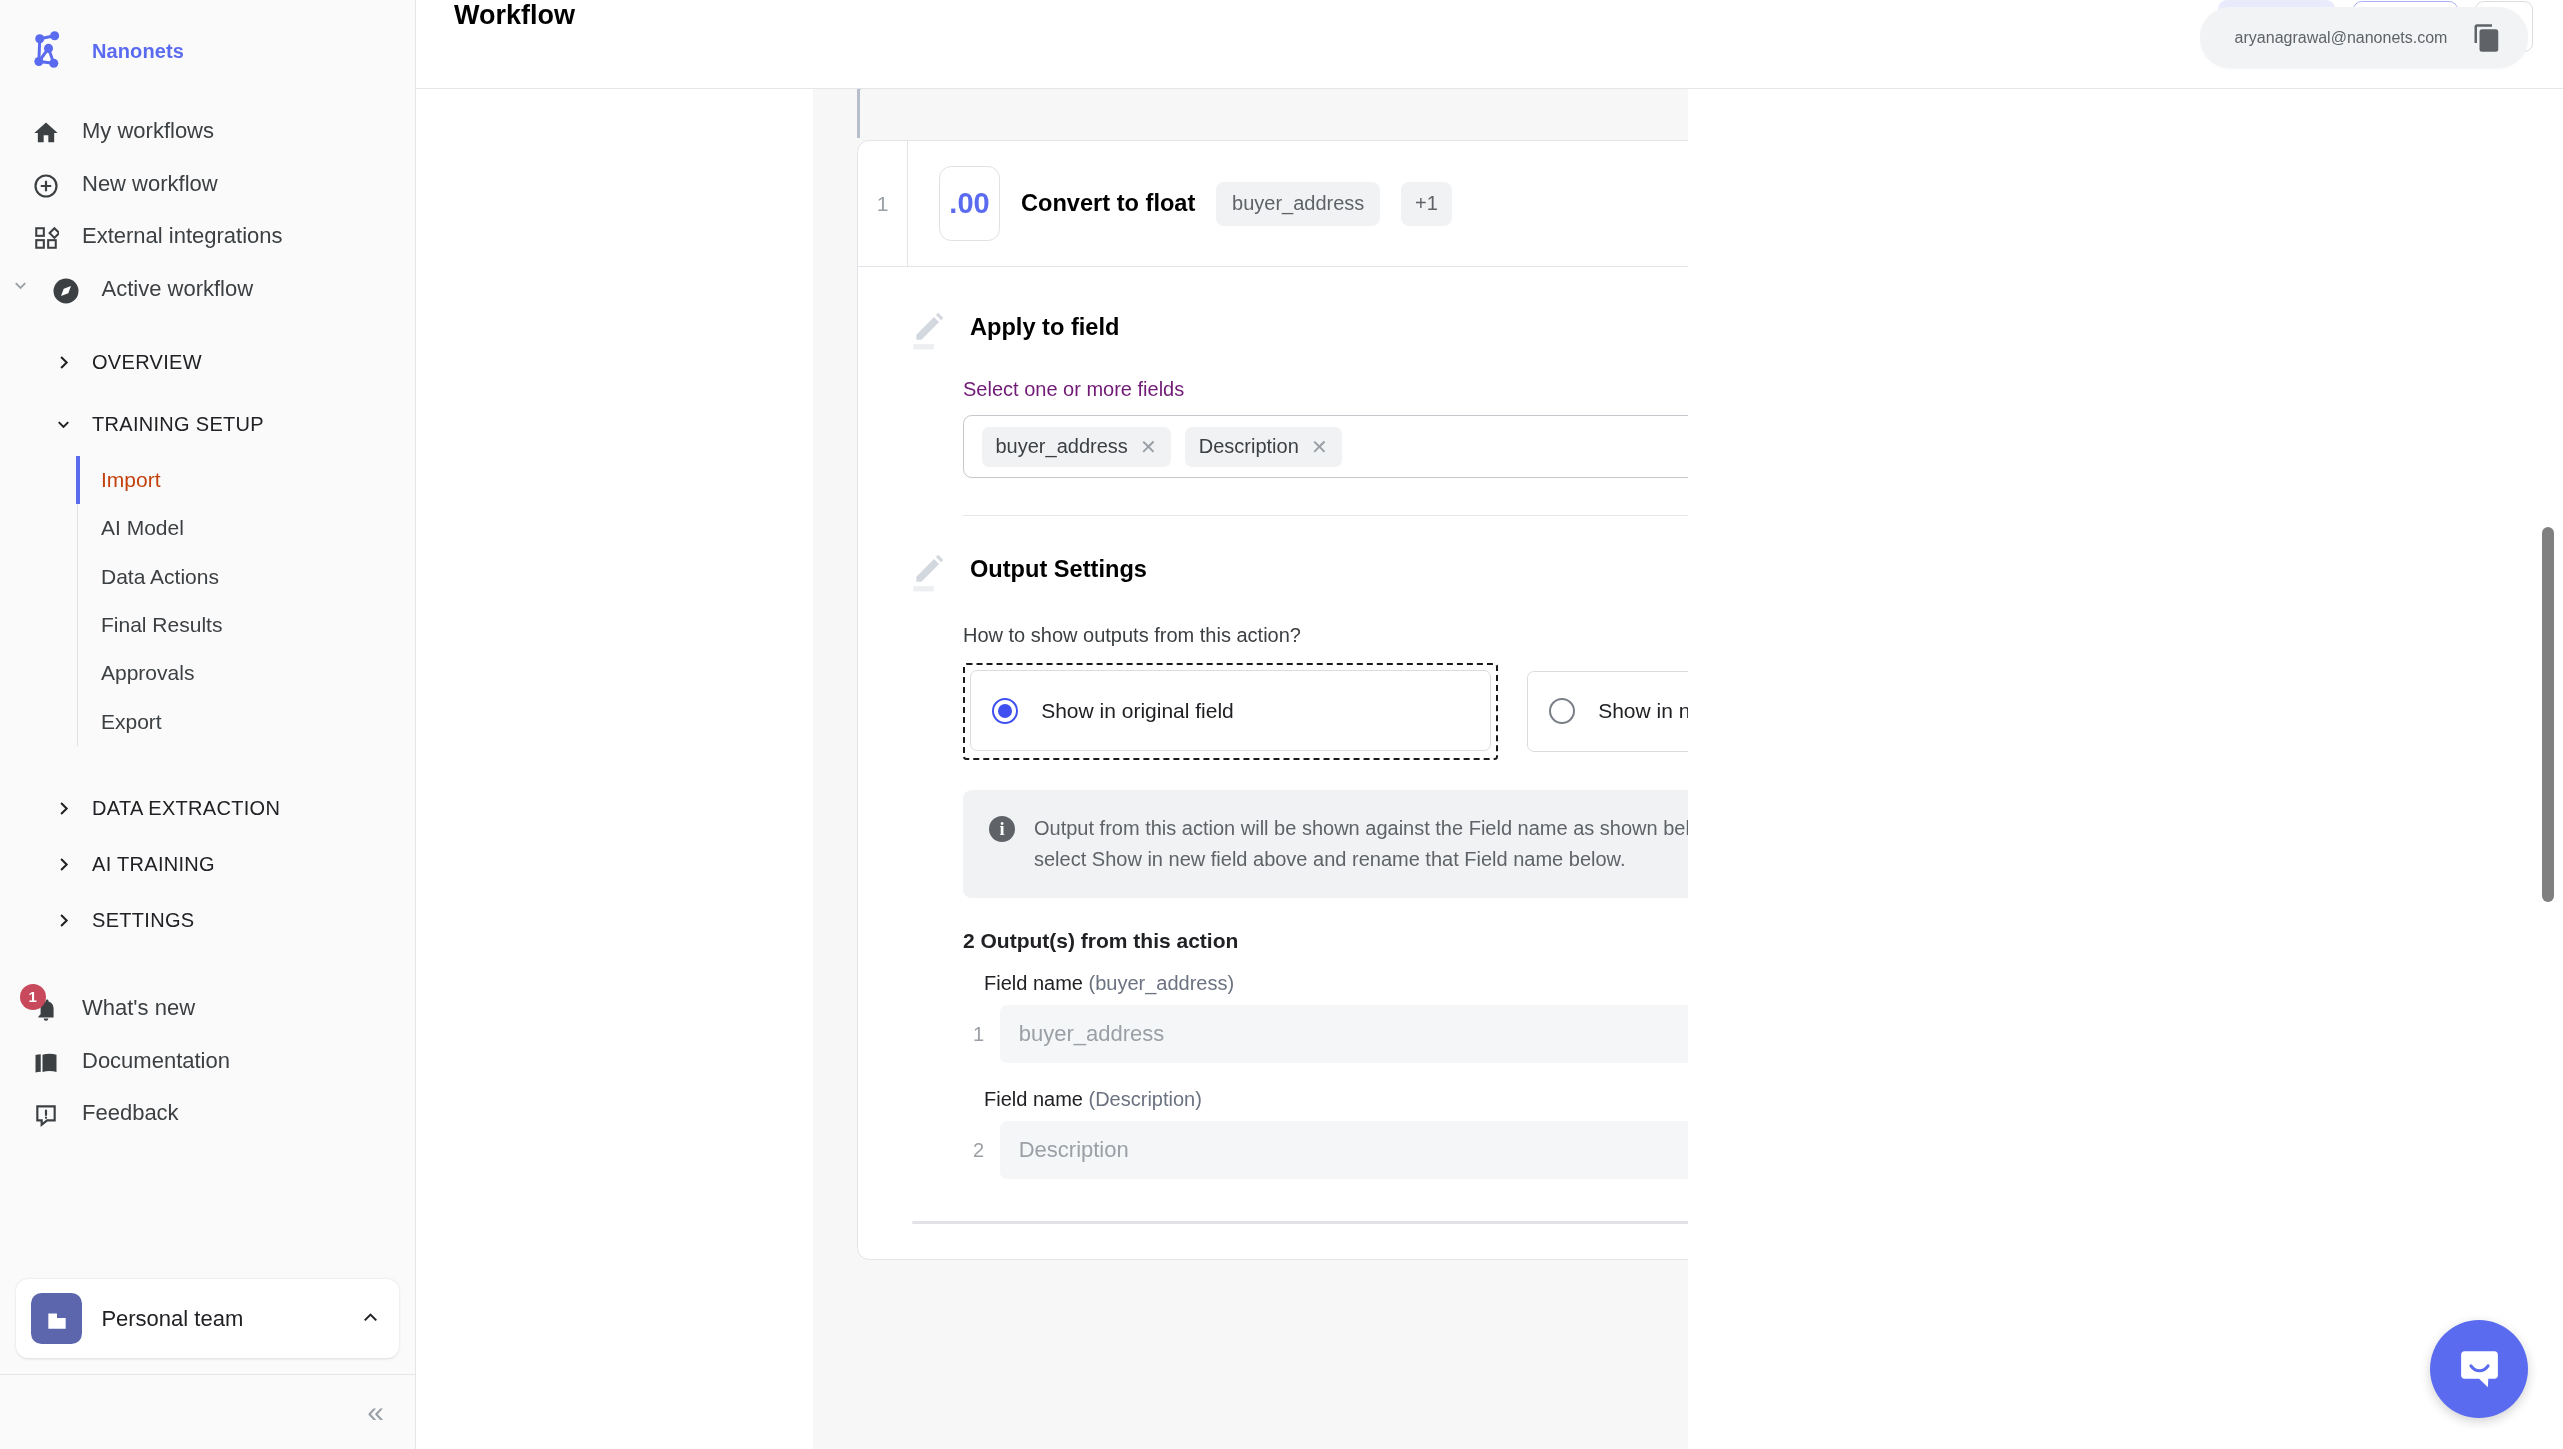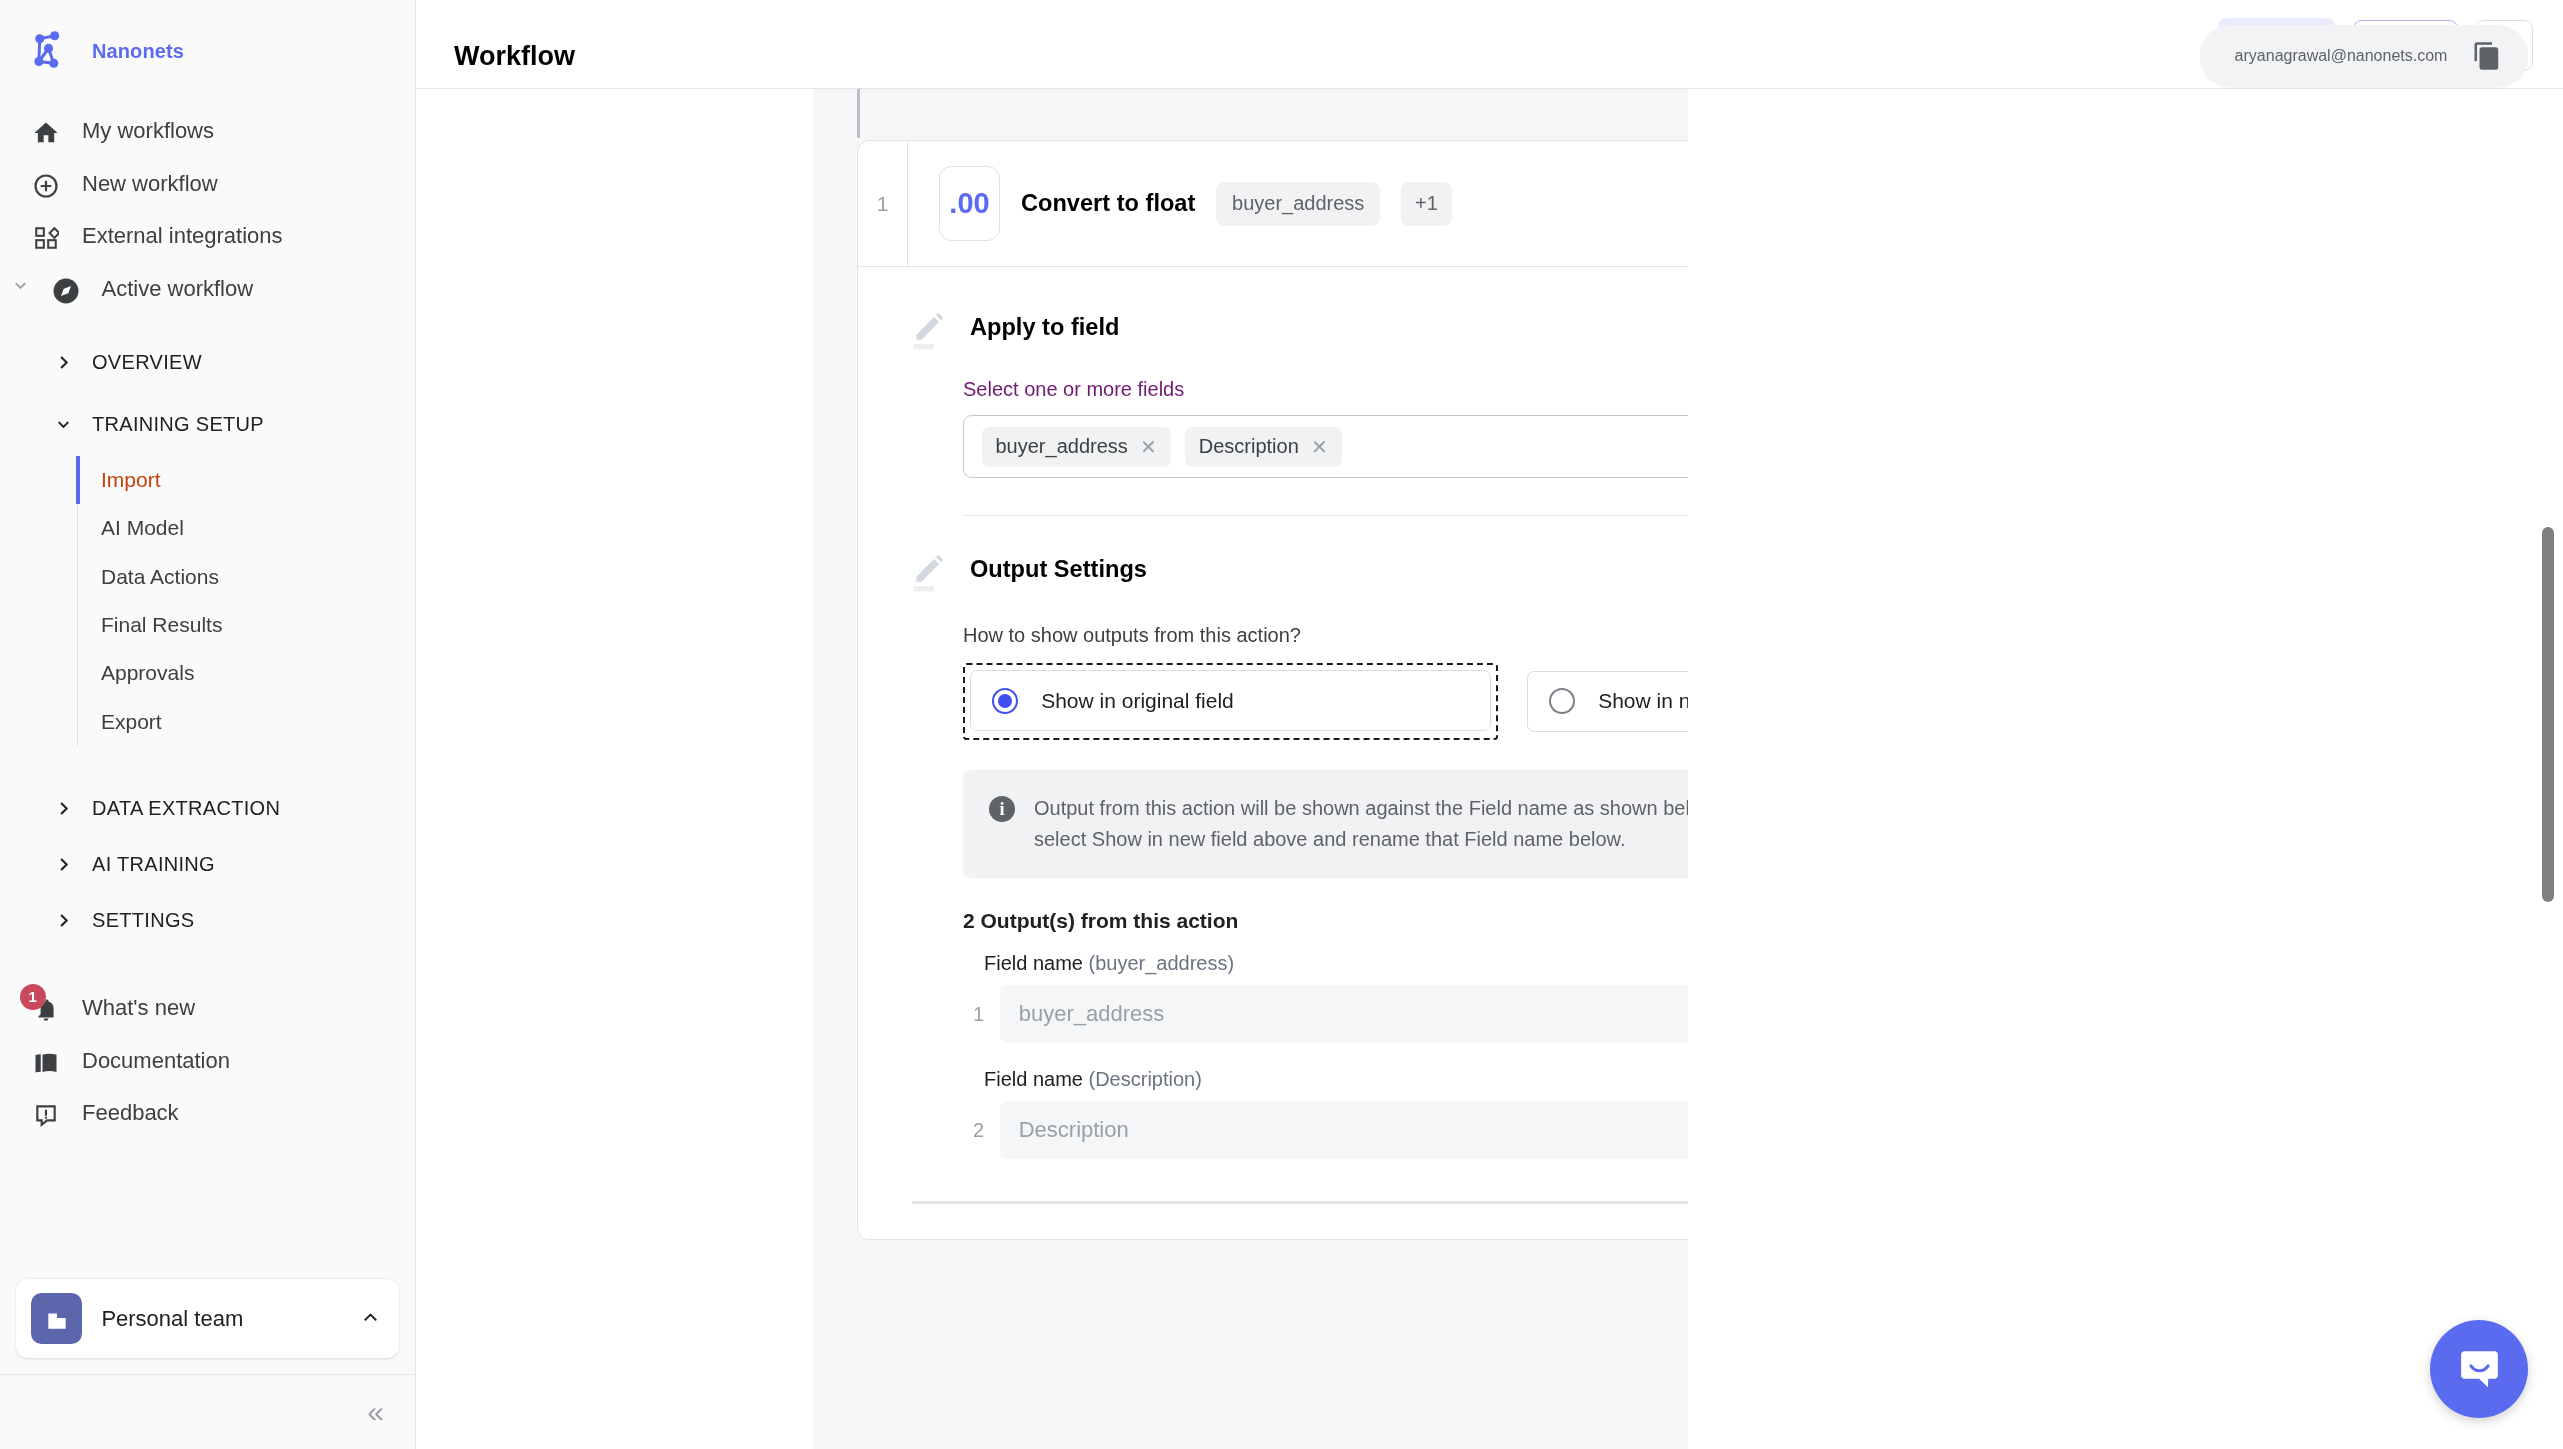--- a/index.html
+++ b/index.html
@@ -86,21 +86,21 @@
     height: 75px; display:flex; align-items:center; justify-content:flex-end;
     padding-right: 31px;
   }
   .collapse-btn { cursor: pointer; color: #9aa0a6; font-size: 30px; line-height: 1; }
 
   
   .main { flex: 1 1 auto; display: flex; flex-direction: column; position: relative; background: #fff; }
   .topbar {
     height: 89px; flex: 0 0 89px;
     border-bottom: 0.9px solid #e6e6e8;
-    display: flex; align-items: flex-end;
+    display: flex; align-items: flex-start;
     padding: 0 30px 16px 38px;
     background: #fff; position: relative;
   }
   .page-title { font-size: 27px; color: #000; font-weight: 700; }
   .topbar-right { margin-left: auto; display: flex; align-items: center; gap: 17.5px; position: relative; }
   .btn-schedule {
     display: flex; align-items: center; gap: 14px;
     background: #e9ebfd; color: #5b6bf0;
     border-radius: 8.7px; padding: 11.3px 19px;
     font-size: 21px; font-weight: 600; cursor: pointer;
@@ -187,21 +187,21 @@
   }
   .tag-x { color: #9aa0a6; font-size: 20px; cursor: pointer; }
 
   .divider { height: 0.9px; background: #e6e6e8; margin: 37px 0 0 0; }
 
   .radio-question { font-size: 20px; color: #3c4043; margin: 28px 0 15.7px 0; }
   .radio-row { display: flex; gap: 21px; }
   .radio-wrap { flex: 1 1 0; position: relative; padding: 7.9px; }
   .radio-wrap.focused { border: 2.6px dashed #1a1a1a; border-radius: 3.5px; padding: 5.2px; }
   .radio-card {
-    border: 0.9px solid #dadce0; border-radius: 7px; height: 61px;
+    border: 0.9px solid #dadce0; border-radius: 7px; height: 81px;
     display: flex; align-items: center; gap: 23px; padding: 8px 21px;
     background: #fff; cursor: pointer; font-size: 21px; color: #202124;
   }
   .radio-dot {
     width: 26px; height: 26px; border-radius: 50%;
     border: 2.6px solid #7a7f87; flex: 0 0 26px;
     display: flex; align-items: center; justify-content: center;
   }
   .radio-dot.on { border-color: #4050f0; }
   .radio-dot.on::after { content:""; width: 14px; height: 14px; border-radius: 50%; background: #4050f0; }

